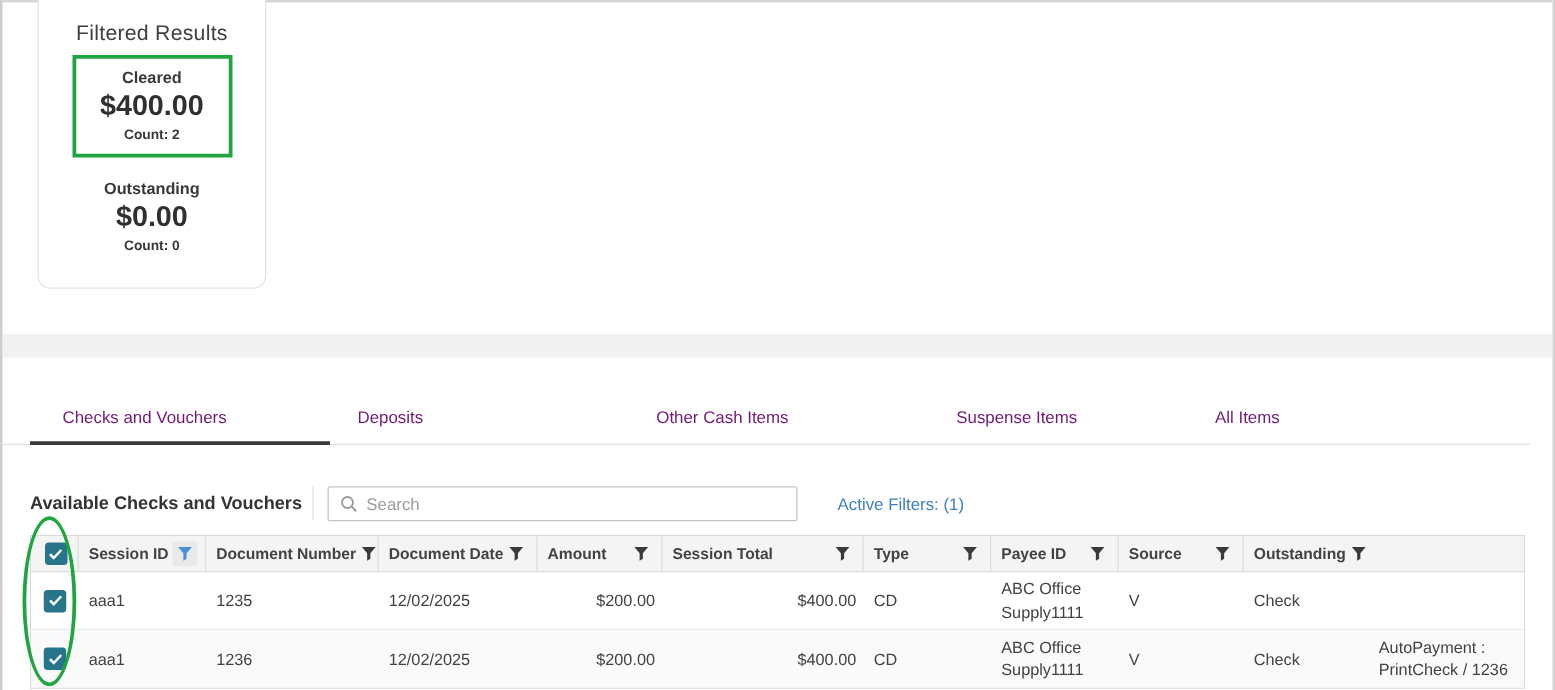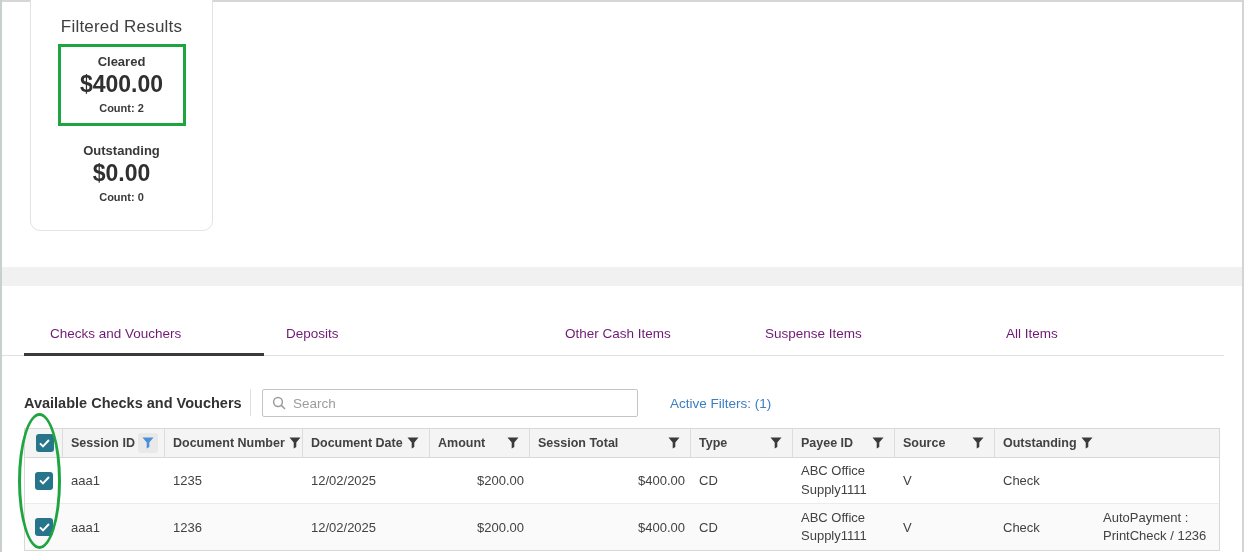--- a/index.html
+++ b/index.html
@@ -29,23 +29,23 @@
 
   
   .band{position:absolute;left:0;top:267px;width:100%;height:19px;background:#f1f1f1;}
 
   
   .tabs{position:absolute;left:0;top:320px;width:100%;height:36px;}
   .tabs-border{position:absolute;left:0;top:35px;width:1222px;height:1px;background:#e0e0e0;}
   .tab{position:absolute;top:6px;font-size:13.5px;color:#701a75;cursor:pointer;white-space:nowrap;}
   .tab:nth-of-type(1){left:48px;}
   .tab:nth-of-type(2){left:284px;}
-  .tab:nth-of-type(3){left:523px;margin-left:40px;}
+  .tab:nth-of-type(3){left:523px;}
   .tab:nth-of-type(4){left:763px;}
-  .tab:nth-of-type(5){left:1004px;}
+  .tab:nth-of-type(5){left:970px;}
   .tab-underline{position:absolute;left:22px;top:33px;width:240px;height:3px;background:#3a3a3a;}
 
   
   .toolbar{position:absolute;left:0;top:388px;width:100%;height:30px;}
   .section-title{position:absolute;left:22px;top:7px;font-size:14.5px;font-weight:bold;color:#333;}
   .toolbar-divider{position:absolute;left:248px;top:1px;width:1px;height:27px;background:#e0e0e0;}
   .searchbox{position:absolute;left:260px;top:1px;width:376px;height:28px;border:1px solid #c4c4c4;
              border-radius:2px;background:#fff;display:flex;align-items:center;padding-left:9px;}
   .searchbox input{border:none;outline:none;font-size:13.5px;color:#444;width:320px;margin-left:7px;
                    font-family:"Liberation Sans",sans-serif;background:transparent;}

